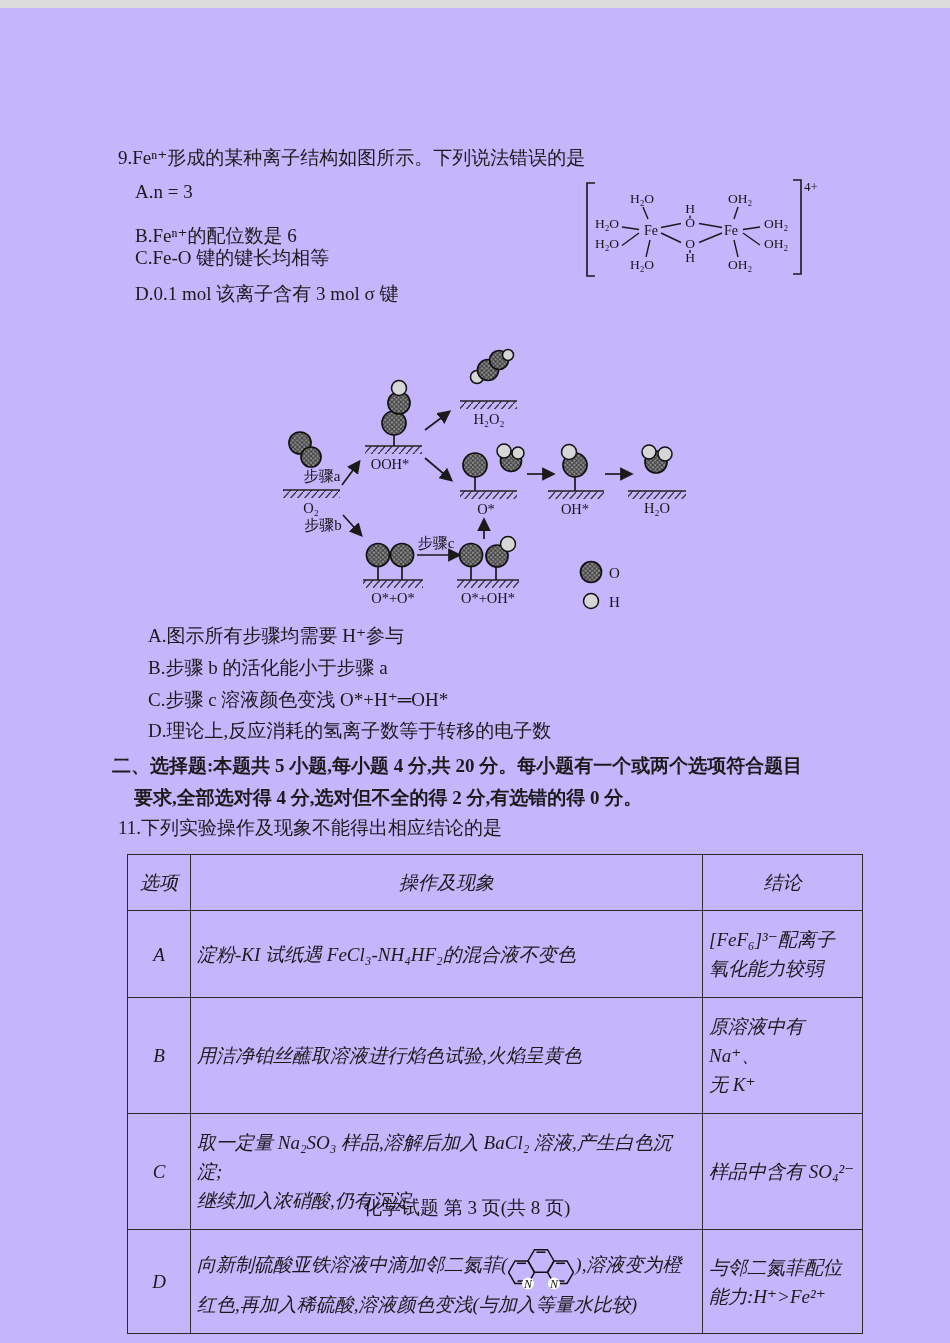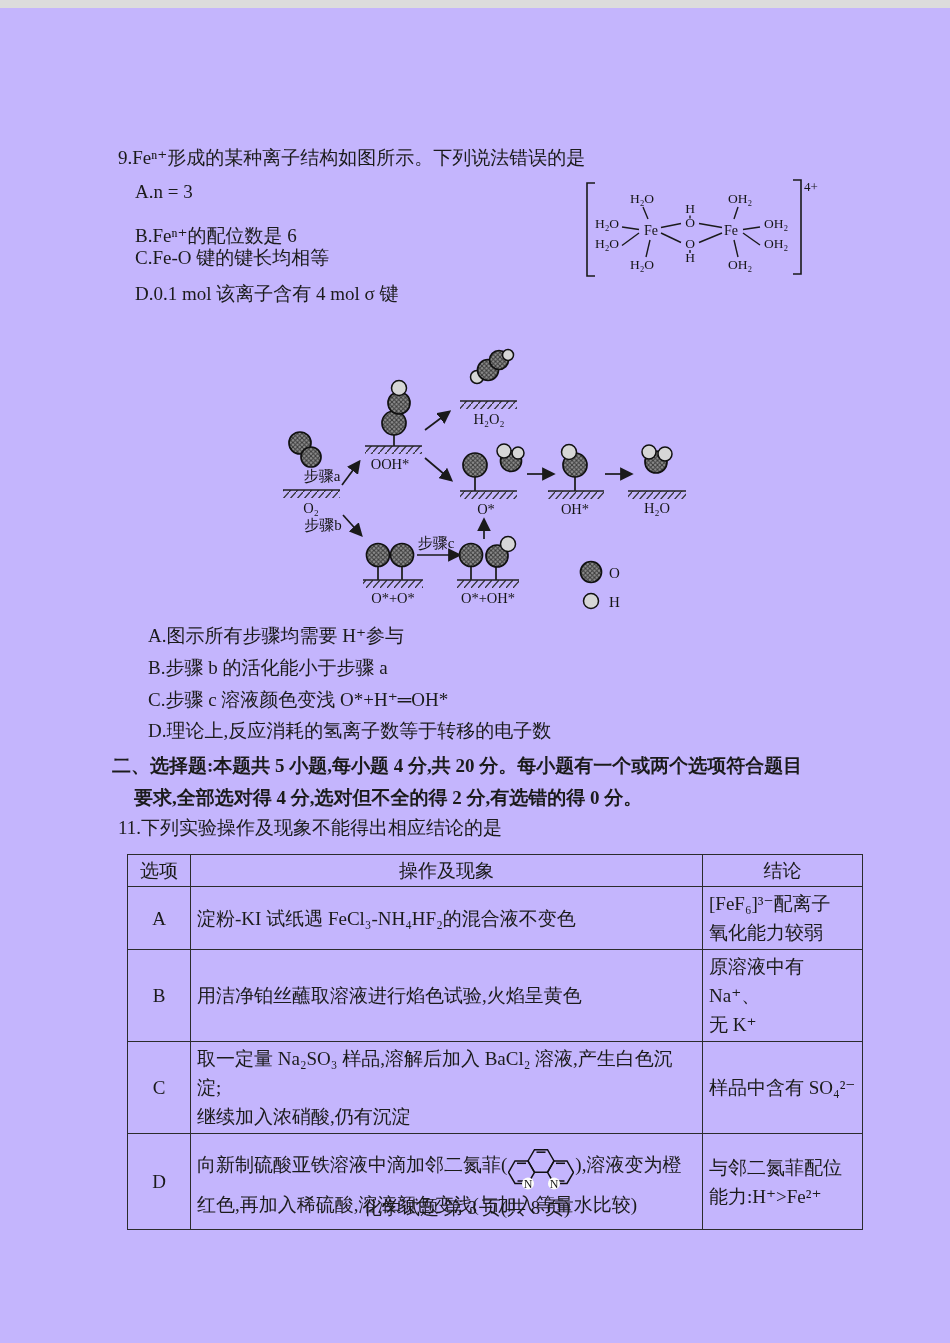--- a/index.html
+++ b/index.html
@@ -12,38 +12,38 @@
   .abs{position:absolute;white-space:nowrap;line-height:23px;}
   .bold{font-weight:bold;}
   svg text{font-family:"Liberation Serif","DejaVu Serif",serif;fill:#151515;}
   
   table.exp{
     position:absolute;left:127px;top:846px;width:698px;
     border-collapse:collapse;table-layout:fixed;
   }
   table.exp td{
     border:1.5px solid #2c2c2c;vertical-align:middle;
-    font-size:19px;line-height:29px;padding:2px 6px;
+    font-size:19px;line-height:29px;padding:14px 6px;font-style:italic;
   }
   td.c-opt{width:50px;text-align:center;padding:2px 2px;}
   td.c-op {width:499px;text-align:left;padding:2px 8px 2px 10px;white-space:normal;}
   td.c-con{width:147px;text-align:left;padding:2px 4px 2px 8px;white-space:normal;}
   tr.hdr td{text-align:center;height:27px;line-height:24px;}
   .phen{vertical-align:middle;margin:0 1px;}
 </style>
 </head>
 <body>
 
 <div class="page">
 
   <div class="abs" style="left:118px;top:138px;">9.Feⁿ⁺形成的某种离子结构如图所示。下列说法错误的是</div>
   <div class="abs" style="left:135px;top:172px;">A.n = 3</div>
   <div class="abs" style="left:135px;top:216px;">B.Feⁿ⁺的配位数是 6</div>
   <div class="abs" style="left:135px;top:238px;">C.Fe-O 键的键长均相等</div>
-  <div class="abs" style="left:135px;top:274px;">D.0.1 mol 该离子含有 4 mol σ 键</div>
+  <div class="abs" style="left:135px;top:274px;">D.0.1 mol 该离子含有 3 mol σ 键</div>
 
   <svg class="abs" style="left:582px;top:165px;" width="245" height="120" viewBox="0 0 245 120">
     <g stroke="#1a1a1a" stroke-width="1.6" fill="none">
       <path d="M13,10 H5 V103 H13"></path>
     </g>
     <g stroke="#1a1a1a" stroke-width="1.6" fill="none">
       <path d="M211,7 H219 V101 H211"></path>
     </g>
     <text x="222" y="18" font-size="13">4+</text>
 

